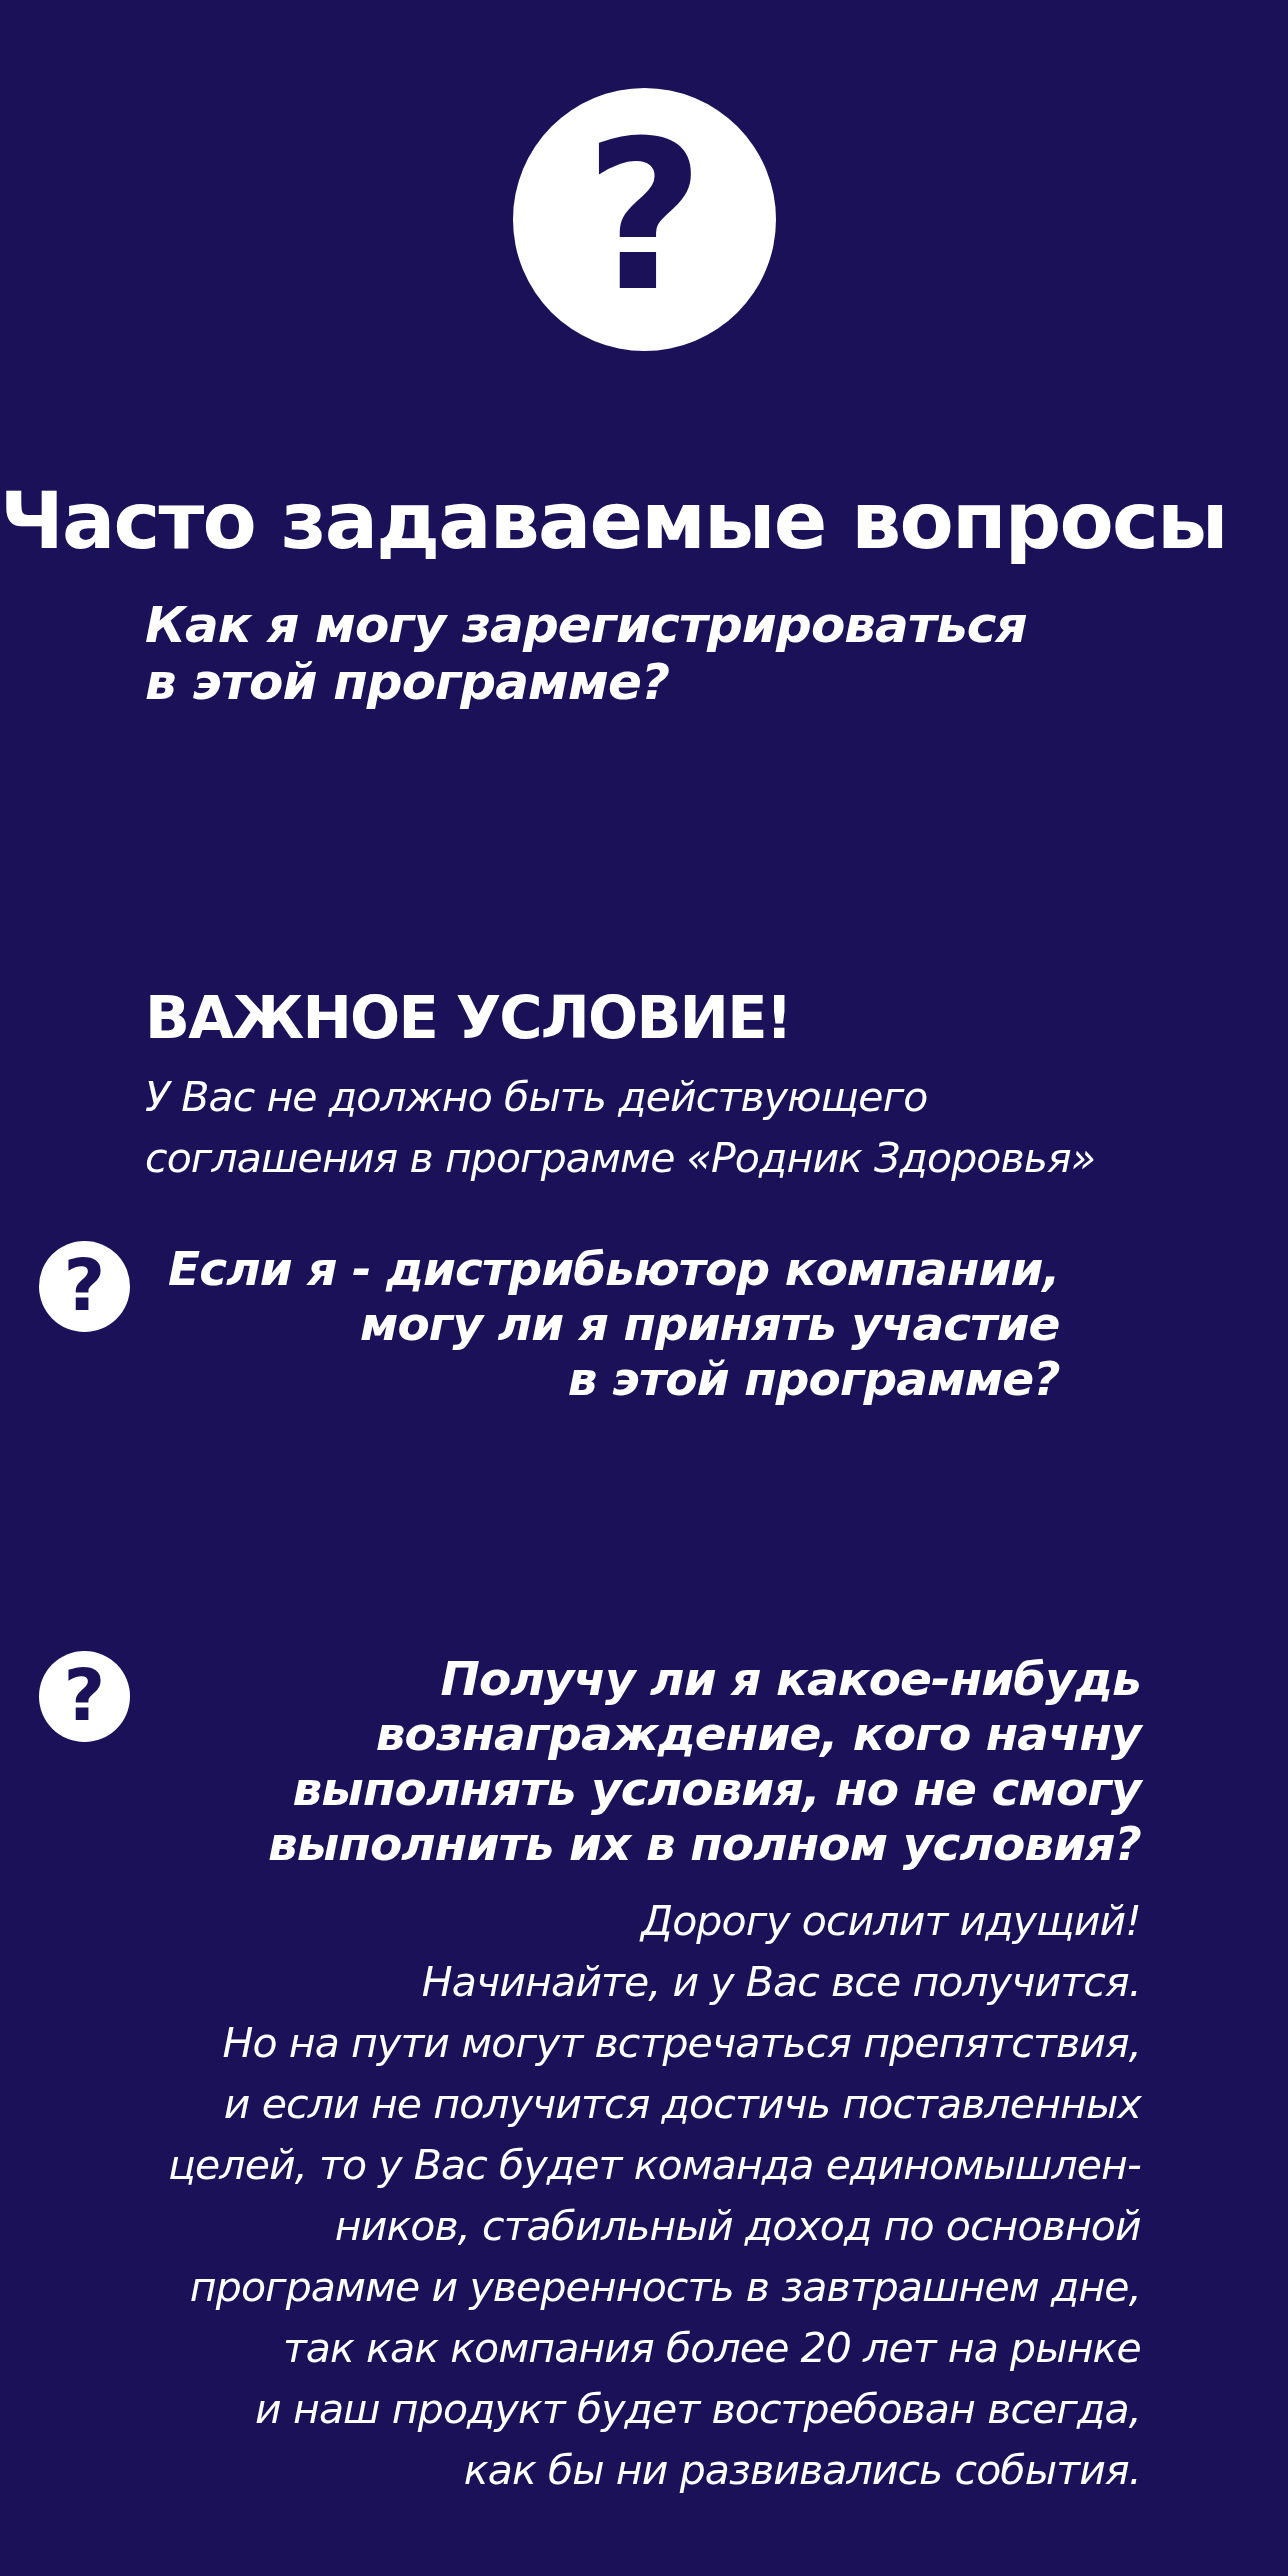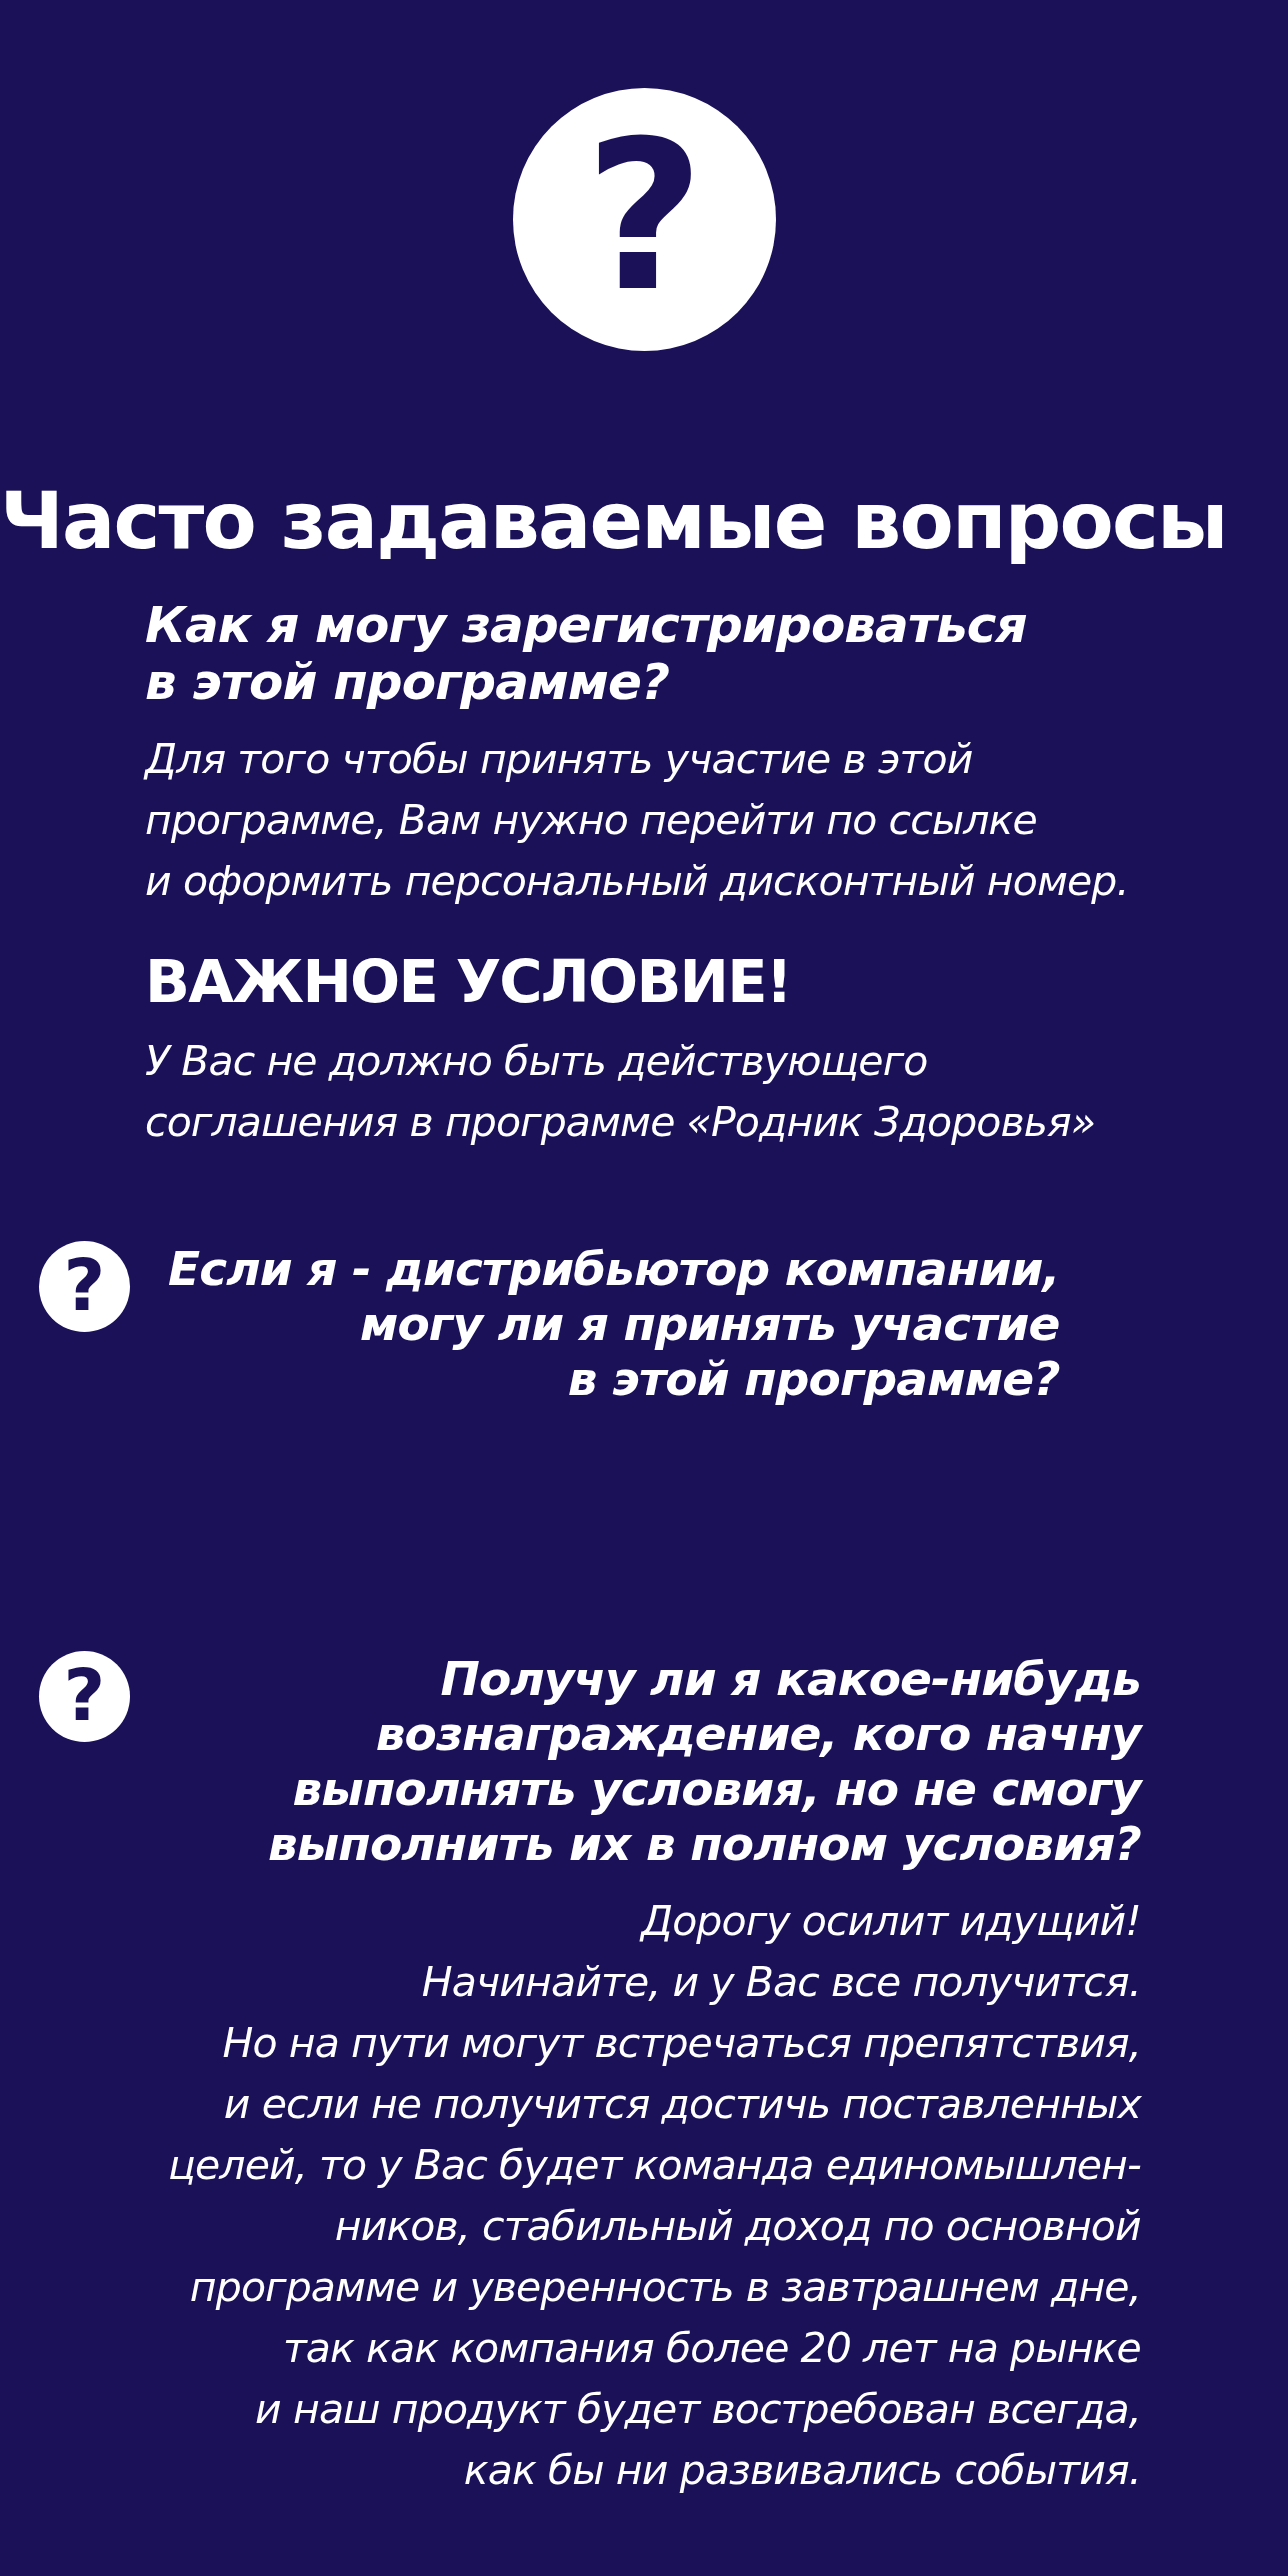--- a/index.html
+++ b/index.html
@@ -29,21 +29,21 @@
     font-weight:bold; font-size:50px; line-height:57px; letter-spacing:-0.9px;
     margin:0;
   }
   .q-body {
     font-size:41px; line-height:61px; letter-spacing:-0.9px; margin:0;
     font-weight:normal;
   }
   .line { display:block; white-space:nowrap;font-style:italic; }
   .block1 { position:absolute; left:145px; top:597px; }
   .block1 .q-body { margin-top:18px; }
-  .block2 { position:absolute; left:145px; top:946px; }
+  .block2 { position:absolute; left:145px; top:982px; }
   .block2 .q-title { font-size:59px; line-height:72px; letter-spacing:-1.8px; }
   .block2 .q-body { margin-top:12.5px; }
   .faq-item { position:absolute; left:0; width:1288px; }
   .faq-item .mini-icon {
     position:absolute; left:39px; width:91px; height:91px; border-radius:50%;
     background:#fff; display:flex; align-items:center; justify-content:center;
   }
   .faq-item .mini-icon span { color:#1a1158; font-weight:bold; font-size:72px; line-height:1; margin-top:-3.6px; }
   .faq-item .content { position:absolute; left:168px; top:0;text-align:right; }
   .faq-item .q-title { font-size:47px; line-height:55px; }
@@ -61,25 +61,20 @@
   <span>?</span>
 </div>
 
 <h1 class="page-title">Часто задаваемые вопросы</h1>
 
 <section class="block1">
   <h2 class="q-title">
     <span class="line">Как я могу зарегистрироваться</span>
     <span class="line">в этой программе?</span>
   </h2>
-  <p class="q-body">
-    <span class="line">Для того чтобы принять участие в этой</span>
-    <span class="line">программе, Вам нужно перейти по ссылке</span>
-    <span class="line">и оформить персональный дисконтный номер.</span>
-  </p>
 </section>
 
 <section class="block2">
   <h2 class="q-title">ВАЖНОЕ УСЛОВИЕ!</h2>
   <p class="q-body">
     <span class="line">У Вас не должно быть действующего</span>
     <span class="line">соглашения в программе «Родник Здоровья»</span>
   </p>
 </section>
 

